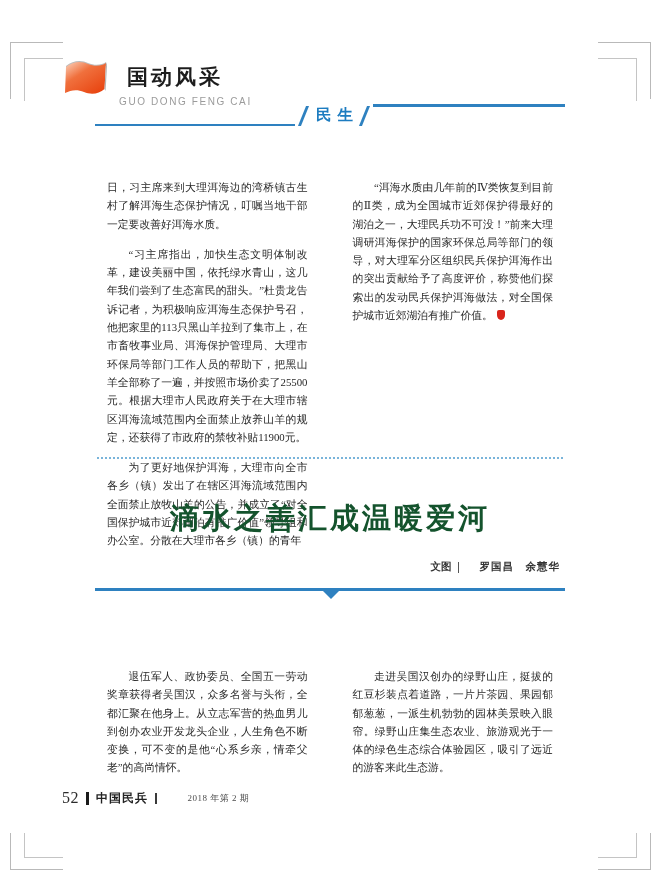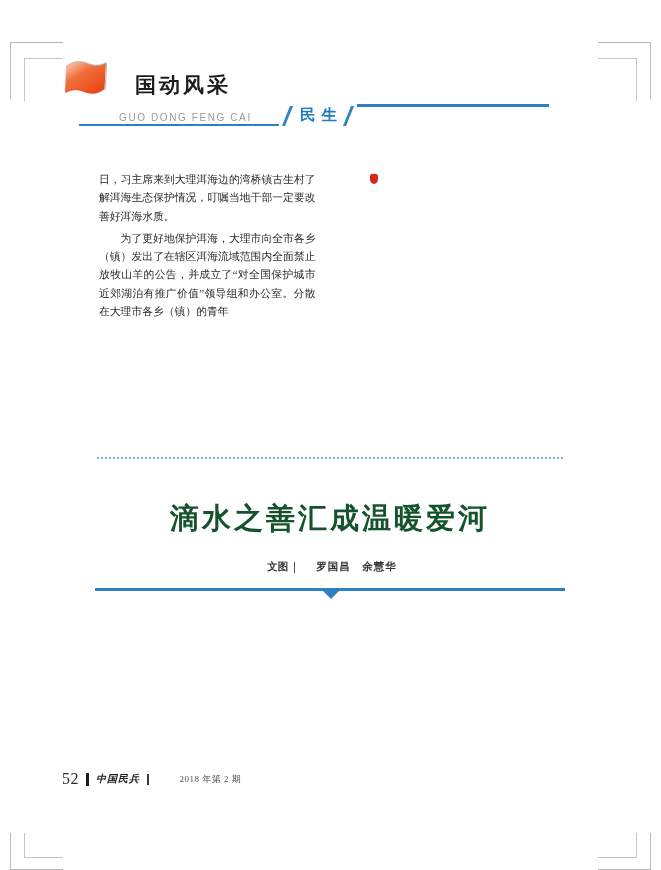--- a/index.html
+++ b/index.html
@@ -16,47 +16,47 @@
   .cm-tr  { right:10px; top:42px;  border-right:1px solid #b9b9b9; border-top:1px solid #b9b9b9; }
   .cm-tr2 { right:24px; top:58px;  width:38px; height:42px; border-right:1px solid #c4c4c4; border-top:1px solid #c4c4c4; }
   .cm-bl  { left:10px;  bottom:0;  height:36px; border-left:1px solid #b9b9b9; border-bottom:1px solid #b9b9b9; }
   .cm-bl2 { left:24px;  bottom:12px; width:38px; height:24px; border-left:1px solid #c4c4c4; border-bottom:1px solid #c4c4c4; }
   .cm-br  { right:10px; bottom:0;  height:36px; border-right:1px solid #b9b9b9; border-bottom:1px solid #b9b9b9; }
   .cm-br2 { right:24px; bottom:12px; width:38px; height:24px; border-right:1px solid #c4c4c4; border-bottom:1px solid #c4c4c4; }
 
   
   .brand { position:absolute; left:62px; top:57px; display:flex; align-items:flex-start; gap:11px; }
   .brand-text h1 {
-    margin:16px; font-family:"Liberation Sans","DejaVu Sans",sans-serif;
+    margin:8px; font-family:"Liberation Sans","DejaVu Sans",sans-serif;
     font-size:21px; font-weight:bold; color:#1c1c1c; letter-spacing:3px; line-height:1.1;
   }
   .brand-sub {
     margin-top:3px; font-family:"Liberation Sans","DejaVu Sans",sans-serif;
     font-size:10px; color:#9b9b9b; letter-spacing:1.6px;
   }
 
   
-  .cat-rule { position:absolute; left:79px; top:102px; width:470px; height:25px; }
+  .cat-rule { position:absolute; left:95px; top:102px; width:470px; height:25px; }
   .rule-left  { position:absolute; left:0; bottom:1px; width:200px; height:2.5px; }
   .rule-right { position:absolute; right:0; top:2px;  width:192px; height:2.5px; }
   .slash { position:absolute; width:3px; height:20px; }
   .slash-1 { left:207px; bottom:1px; transform:skewX(-22deg); }
   .slash-2 { left:268px; bottom:1px; transform:skewX(-22deg); }
   .cat-label {
     position:absolute; left:221px; top:3px;
     font-family:"Liberation Sans","DejaVu Sans",sans-serif;
     font-size:15.5px; font-weight:bold; letter-spacing:6px;
   }
 
   
   .cols { position:absolute; left:95px; width:470px; display:flex; gap:21px; }
   .cols-top { top:166px; }
   .col { flex:1; min-width:0; }
   .col p {
-    margin:4px; font-size:10.8px; line-height:18.3px; text-align:justify;
+    margin:12px; font-size:10.8px; line-height:18.3px; text-align:justify;
     text-indent:2em; color:#282828;
   }
   .col p.cont { text-indent:0; }
 
   .endmark {
     display:inline-block; width:8px; height:10px; margin-left:4px;
     background:#d9251c; border-radius:2px 2px 50% 50%; vertical-align:-1px;
   }
 
   
@@ -65,47 +65,47 @@
     border-top:2px dotted #79b4da;
   }
 
   
   .feature-title {
     position:absolute; left:95px; top:499px; width:470px; margin:0;
     text-align:center; font-family:"Liberation Sans","DejaVu Sans",sans-serif;
     font-size:29px; font-weight:bold; letter-spacing:3px;
   }
   .byline {
-    position:absolute; left:97px; top:560px; width:470px;
-    display:flex; justify-content:center; align-items:center; gap:6px;
+    position:absolute; left:90px; top:560px; width:470px;
+    display:flex; justify-content:flex-end; align-items:center; gap:6px;
     font-family:"Liberation Sans","DejaVu Sans",sans-serif;
     font-size:10.5px; font-weight:bold; color:#333;
   }
   .byline .vbar { width:1px; height:11px; background:#555; }
   .byline .authors { letter-spacing:1px;margin-left:15px; }
 
   .feature-rule { position:absolute; left:95px; top:588px; width:470px; height:2.5px; }
   .feature-tri {
     position:absolute; left:322px; top:590px; width:0; height:0;
     border-left:9px solid transparent; border-right:9px solid transparent;
     border-top:9px solid #2e81c0;
   }
   .cols-feature { top:655px; }
 
   
   .footer {
-    position:absolute; left:62px; top:770px;
+    position:absolute; left:62px; top:789px;
     display:flex; align-items:center; gap:7px;
   }
   .footer .pageno { font-size:16px; color:#2b2b2b; letter-spacing:0.5px; }
   .footer .fbar1 { width:3px; height:13px; background:#1b1b1b; }
   .footer .fbar2 { width:1.5px; height:11px; background:#3a3a3a; }
   .footer .magname {
     font-family:"Liberation Sans","DejaVu Sans",sans-serif;
-    font-size:10px; font-weight:bold; color:#222; letter-spacing:1px;font-style:italic;
+    font-size:12px; font-weight:bold; color:#222; letter-spacing:1px;
   }
   .footer .issue { font-size:9px; color:#4d4d4d; letter-spacing:0.5px;margin-left:24px; }
 </style>
 </head>
 <body>
 
 <div class="page">
 
   <div class="cm cm-tl"></div>
   <div class="cm cm-tl2"></div>
@@ -141,40 +141,49 @@
     <div class="rule-left accent-bg" style="background: rgb(46, 129, 192);"></div>
     <div class="slash slash-1 accent-bg" style="background: rgb(46, 129, 192);"></div>
     <span class="cat-label" style="color: rgb(29, 124, 192);">民生</span>
     <div class="slash slash-2 accent-bg" style="background: rgb(46, 129, 192);"></div>
     <div class="rule-right accent-bg" style="background: rgb(46, 129, 192);"></div>
   </div>
 
   <div class="cols cols-top">
     <div class="col">
       <p class="cont">日，习主席来到大理洱海边的湾桥镇古生村了解洱海生态保护情况，叮嘱当地干部一定要改善好洱海水质。</p>
+      <p>“习主席指出，加快生态文明体制改革，建设美丽中国，依托绿水青山，这几年我们尝到了生态富民的甜头。”杜贵龙告诉记者，为积极响应洱海生态保护号召，他把家里的113只黑山羊拉到了集市上，在市畜牧事业局、洱海保护管理局、大理市环保局等部门工作人员的帮助下，把黑山羊全部称了一遍，并按照市场价卖了25500元。根据大理市人民政府关于在大理市辖区洱海流域范围内全面禁止放养山羊的规定，还获得了市政府的禁牧补贴11900元。</p>
       <p>为了更好地保护洱海，大理市向全市各乡（镇）发出了在辖区洱海流域范围内全面禁止放牧山羊的公告，并成立了“对全国保护城市近郊湖泊有推广价值”领导组和办公室。分散在大理市各乡（镇）的青年</p>
     </div>
     <div class="col">
-      <p><span class="endmark" style="background: rgb(217, 37, 28);"></span></p>
+      <p><span>“洱海水质由几年前的Ⅳ类恢复到目前的Ⅱ类，成为全国城市近郊保护得最好的湖泊之一，大理民兵功不可没！”前来大理调研洱海保护的国家环保总局等部门的领导，对大理军分区组织民兵保护洱海作出的突出贡献给予了高度评价，称赞他们探索出的发动民兵保护洱海做法，对全国保护城市近郊湖泊有推广价值。</span><span class="endmark" style="background: rgb(217, 37, 28);"></span></p>
     </div>
   </div>
 
   <div class="dotted-divider"></div>
 
   <h2 class="feature-title" style="color: #14532d;">滴水之善汇成温暖爱河</h2>
 
   <div class="byline">
     <span>文图</span>
     <span class="vbar"></span>
     <span class="authors">罗国昌　余慧华</span>
   </div>
 
   <div class="feature-rule accent-bg" style="background: rgb(46, 129, 192);"></div>
   <div class="feature-tri" style="border-top-color: rgb(46, 129, 192);"></div>
 
+  <div class="cols cols-feature">
+    <div class="col">
+      <p>退伍军人、政协委员、全国五一劳动奖章获得者吴国汉，众多名誉与头衔，全都汇聚在他身上。从立志军营的热血男儿到创办农业开发龙头企业，人生角色不断变换，可不变的是他“心系乡亲，情牵父老”的高尚情怀。</p>
+    </div>
+    <div class="col">
+      <p>走进吴国汉创办的绿野山庄，挺拔的红豆杉装点着道路，一片片茶园、果园郁郁葱葱，一派生机勃勃的园林美景映入眼帘。绿野山庄集生态农业、旅游观光于一体的绿色生态综合体验园区，吸引了远近的游客来此生态游。</p>
+    </div>
+  </div>
 
   <div class="footer">
     <span class="pageno">52</span>
     <span class="fbar1"></span>
     <span class="magname">中国民兵</span>
     <span class="fbar2"></span>
     <span class="issue">2018 年第 2 期</span>
   </div>
 
 </div>

